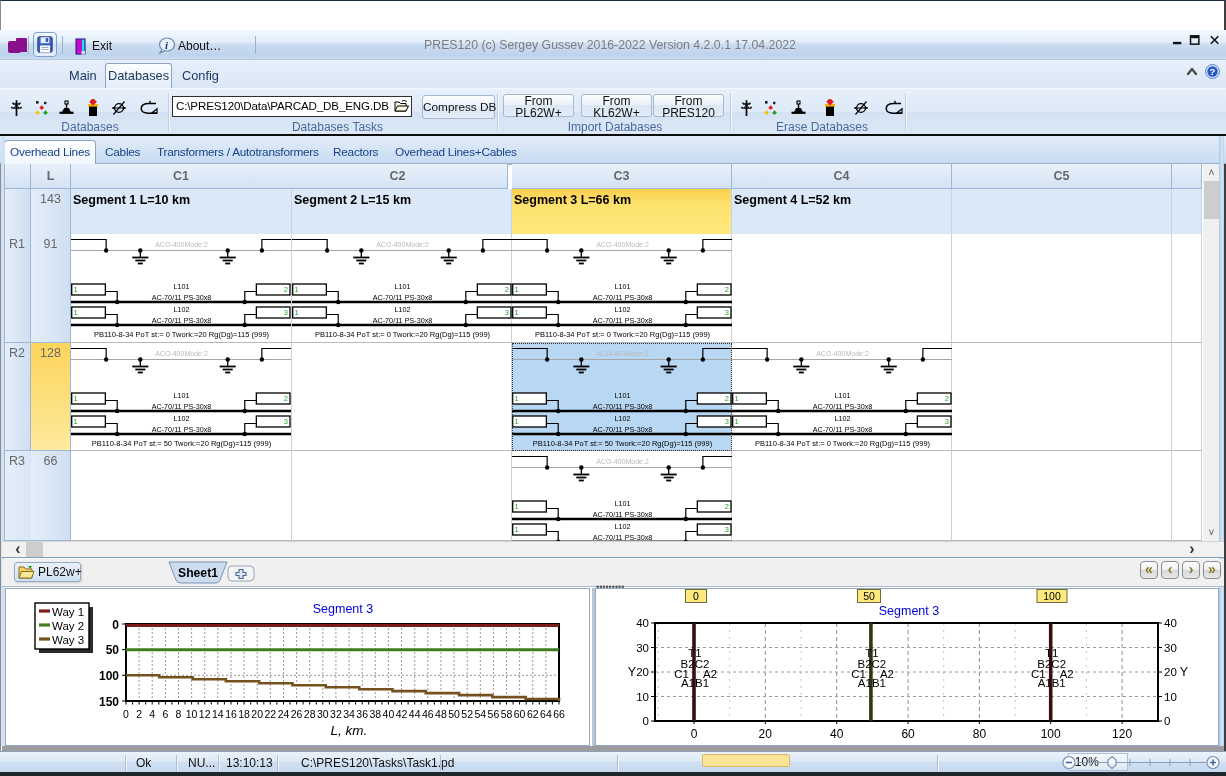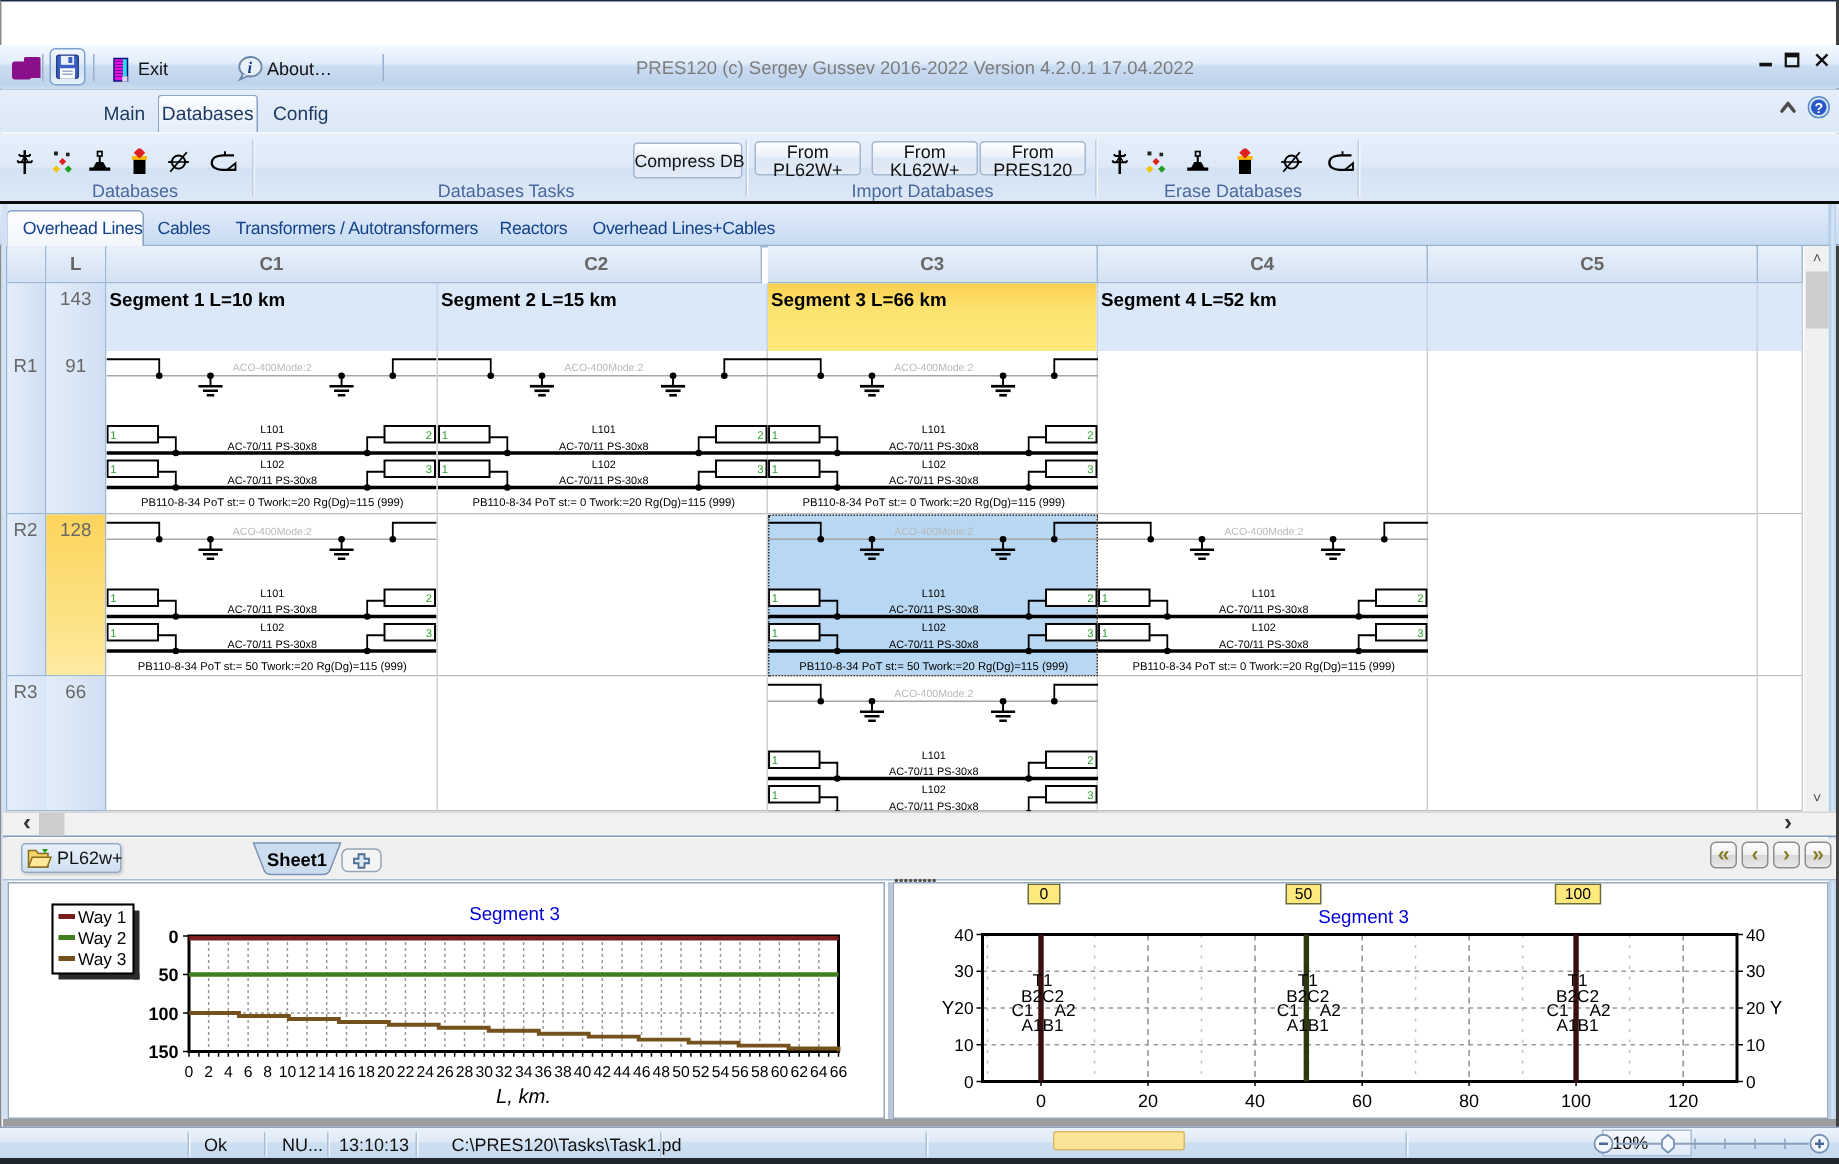--- a/index.html
+++ b/index.html
@@ -117,20 +117,25 @@
       <path d="M1,8 H15" stroke="#000" stroke-width="1"></path>
       <path d="M1,8 L4,6.6 V9.4 Z M15,8 L12,6.6 V9.4 Z" fill="#000"></path>
     </svg>
     <svg style="position:absolute;left:140px;top:11px" width="18" height="16" viewBox="0 0 18 16">
       <path d="M10,0.8 V4" stroke="#000" stroke-width="1.3" fill="none"></path>
       <path d="M16,3.6 H9 C3.5,3.6 1.2,6 1.2,8.6 C1.2,11.4 4,13.2 8,13.2 H17" stroke="#000" stroke-width="1.5" fill="none"></path>
       <path d="M11.5,13.2 L17,13.2 L17,8.8 Z" fill="none" stroke="#000" stroke-width="1.2"></path>
     </svg>
     <div class="glabel" style="left:30px;width:120px">Databases</div>
     <div class="gsep" style="left:168px"></div>
+    <div class="pathfield">C:\PRES120\Data\PARCAD_DB_ENG.DB<svg style="position:absolute;right:2px;top:2.5px" width="15" height="13" viewBox="0 0 15 13">
+        <path d="M1,2 H5 L6.5,3.5 H12 V11 H1 Z" fill="#f7f3e2" stroke="#000" stroke-width="1"></path>
+        <path d="M1,11 L3.5,6 H14.5 L12,11 Z" fill="#fdf8e4" stroke="#000" stroke-width="1"></path>
+        <path d="M8,1 C10,0 12,0.5 12.6,2" stroke="#000" stroke-width="1" fill="none"></path>
+      </svg></div>
     <div class="glabel" style="left:230px;width:215px">Databases Tasks</div>
     <div class="rbtn" style="left:422px;top:6px;width:73px;height:24px;line-height:22px;white-space:nowrap;font-size:11.8px">Compress DB</div>
     <div class="gsep" style="left:497px"></div>
     <div class="rbtn" style="left:503px;top:5px;width:71px;height:23px;font-size:12px;line-height:1.0;padding-top:0px">From<br>PL62W+</div>
     <div class="rbtn" style="left:581px;top:5px;width:71px;height:23px;font-size:12px;line-height:1.0;padding-top:0px">From<br>KL62W+</div>
     <div class="rbtn" style="left:653px;top:5px;width:71px;height:23px;font-size:12px;line-height:1.0;padding-top:0px">From<br>PRES120</div>
     <div class="glabel" style="left:505px;width:220px">Import Databases</div>
     <div class="gsep" style="left:730px"></div>
     <svg style="position:absolute;left:741px;top:10px" width="11" height="18" viewBox="0 0 11 18">
       <path d="M5.5,1.2 V17" stroke="#000" stroke-width="1.7"></path>
@@ -165,21 +170,21 @@
     <svg style="position:absolute;left:885px;top:11px" width="18" height="16" viewBox="0 0 18 16">
       <path d="M10,0.8 V4" stroke="#000" stroke-width="1.3" fill="none"></path>
       <path d="M16,3.6 H9 C3.5,3.6 1.2,6 1.2,8.6 C1.2,11.4 4,13.2 8,13.2 H17" stroke="#000" stroke-width="1.5" fill="none"></path>
       <path d="M11.5,13.2 L17,13.2 L17,8.8 Z" fill="none" stroke="#000" stroke-width="1.2"></path>
     </svg>
     <div class="glabel" style="left:762px;width:120px">Erase Databases</div>
     <div class="gsep" style="left:905px"></div>
   </div>
 <div class="ribbonline"></div>
 <div class="pagetabs"></div>
-<div class="ptab sel" style="left:4px;width:92px;text-align:right">Overhead Lines</div>
+<div class="ptab sel" style="left:4px;width:92px;text-align:center">Overhead Lines</div>
 <div class="ptab" style="left:105px">Cables</div>
 <div class="ptab" style="left:157px">Transformers / Autotransformers</div>
 <div class="ptab" style="left:333px">Reactors</div>
 <div class="ptab" style="left:395px">Overhead Lines+Cables</div>
 <div class="tablewrap"></div>
 <div class="abs" style="left:1px;top:136px;width:4px;height:610px;background:#d3e2f3"></div>
 <div class="abs" style="left:1219px;top:136px;width:5px;height:610px;background:linear-gradient(90deg,#aac6e4,#d8e7f7 60%,#b7cfe9)"></div>
 <div class="abs" style="left:4px;top:164px;width:1px;height:377px;background:#9db8d4"></div>
 <div class="abs" style="left:4px;top:164px;width:1198px;height:1px;background:#9db8d4"></div>
 <div class="hdrcell" style="left:5px;top:164px;width:26px;height:25px;line-height:25px"></div>

